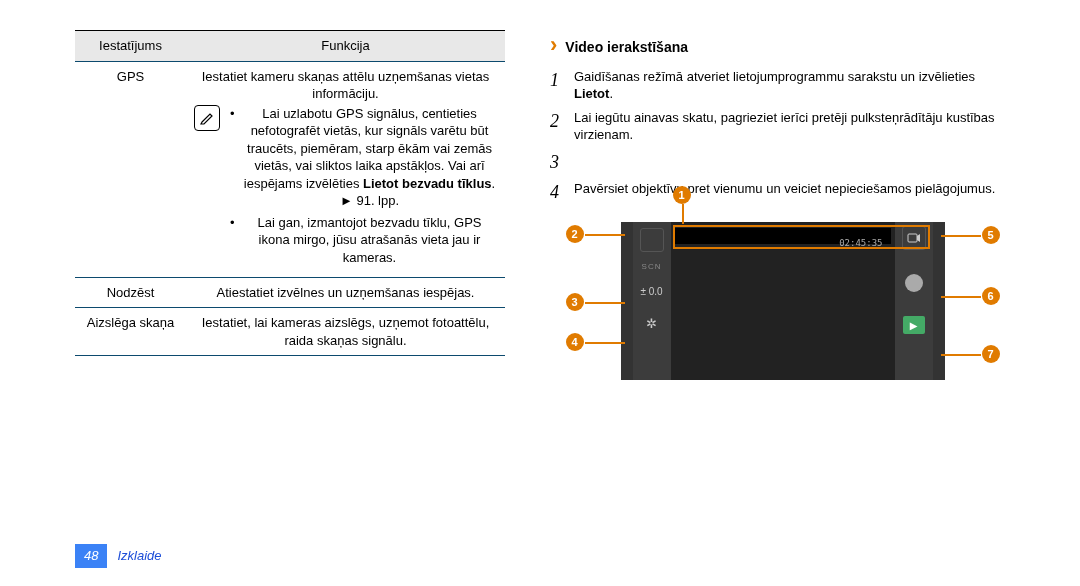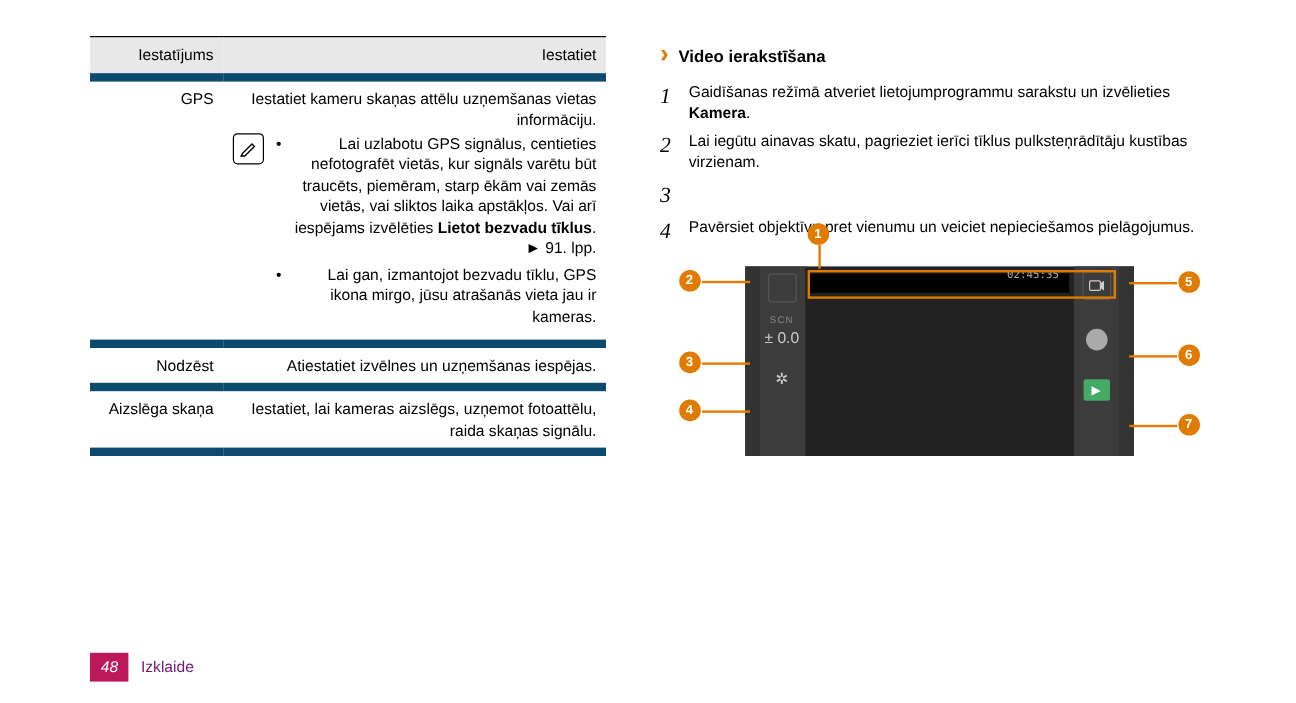--- a/index.html
+++ b/index.html
@@ -1,21 +1,21 @@
 <!DOCTYPE html>
 <html><head>
 <meta charset="utf-8">
 <style>
 html,body{margin:0;padding:0;background:#fff;color:#000;font-family:Arial,Helvetica,sans-serif;font-size:13px;line-height:1.35}
 .page{width:1080px;height:586px;position:relative;padding:30px 65px 0 75px;box-sizing:border-box}
 .cols{display:flex;gap:45px}
 .left{width:430px}
 .right{flex:1}
 table{width:100%;border-collapse:collapse}
-th,td{border-top:1px solid #000;border-bottom:7px solid #0c4a6e;padding:6px 8px;vertical-align:top;text-align:right;font-weight:normal}
+th,td{border-top:1px solid #000;border-bottom:1px solid #0c4a6e;padding:6px 8px;vertical-align:top;text-align:center;font-weight:normal}
 th{background:#e8e8e8}
 .note-row{display:flex;gap:10px;margin-top:2px}
 .note-icon{width:24px;height:24px;border:1px solid #000;border-radius:4px;display:flex;align-items:center;justify-content:center;font-size:14px;flex-shrink:0}
 .bull-list{margin:0;padding:0;list-style:none}
 .bull-list li{position:relative;padding-left:12px;margin-bottom:4px}
 .bull-list li:before{content:"•";position:absolute;left:0}
 .section-head{display:flex;align-items:baseline;gap:8px;margin-bottom:8px}
 .chev{color:#e07b00;font-size:22px;font-weight:bold}
 .sec-title{font-size:14px;font-weight:bold}
 .steps{margin:0;padding:0;list-style:none}
@@ -25,48 +25,48 @@
 .cam-icon:before{content:"";position:absolute;width:6px;height:6px;border:1.5px solid #000;border-radius:50%;left:4px;top:2px}
 .cam-icon:after{content:"";position:absolute;width:5px;height:2px;background:#000;top:-3px;left:4px}
 
 .phone-wrap{display:flex;justify-content:center;margin-top:18px;position:relative}
 .phone{position:relative}
 .screen{width:300px;height:158px;background:#222;position:relative;border-left:12px solid #333;border-right:12px solid #333}
 .side-l,.side-r{position:absolute;top:0;bottom:0;width:38px;background:#3c3c3c}
 .side-l{left:0}
 .side-r{right:0}
 .topbar{position:absolute;left:42px;right:42px;top:6px;height:16px;background:#000}
-.timecode{position:absolute;right:50px;top:2px;font-size:9px;color:#aaa;font-family:monospace}
+.timecode{position:absolute;right:50px;top:15px;font-size:9px;color:#aaa;font-family:monospace}
 .side-l .ico,.side-r .ico{width:22px;height:22px;margin:6px auto;display:flex;align-items:center;justify-content:center;color:#ddd;font-size:11px;border:1px solid #555;border-radius:3px}
 .side-l .scn{font-size:8px;letter-spacing:1px;color:#888;text-align:center;margin-top:10px}
-.side-l .ev{font-size:13px;color:#ccc;text-align:center;}
+.side-l .ev{font-size:10px;color:#ccc;text-align:center;margin-top:12px}
 .side-l .gear{text-align:center;color:#ccc;margin-top:16px;font-size:13px}
 .side-r .rec2{width:18px;height:18px;border-radius:50%;background:#aaa;margin:24px auto}
 .side-r .play{width:22px;height:18px;background:#4a6;margin:18px auto;display:flex;align-items:center;justify-content:center;color:#fff;font-size:10px;border-radius:2px}
 .res{position:absolute;left:46px;top:6px;font-size:7px;color:#999;line-height:1}
 
 .callout{position:absolute;width:18px;height:18px;border-radius:50%;background:#e07b00;color:#fff;font-size:11px;font-weight:bold;display:flex;align-items:center;justify-content:center}
 .cline{position:absolute;background:#e07b00;height:2px}
 .cline-box{position:absolute;border:2px solid #e07b00}
 .footer{position:absolute;left:75px;bottom:18px;display:flex;align-items:center;gap:10px}
-.pg{background:#be185d;color:#fff;padding:3px 9px;font-style:italic;font-size:13px}
-.chap{color:#701a75;font-size:13px}
+.pg{background:#3b82f6;color:#fff;padding:3px 9px;font-style:italic;font-size:13px}
+.chap{font-style:italic;color:#1d4ed8;font-size:13px}
 </style>
 </head>
 <body>
 
 <div class="page">
   <div class="cols">
 
     <div class="left">
       <table>
         <tbody>
             <tr>
           <th>Iestatījums</th>
-          <th>Iestatiet</th>
+          <th>Funkcija</th>
         </tr>
 
         <tr>
           <td style="width:95px">GPS</td>
           <td>
             <div>Iestatiet kameru skaņas attēlu uzņemšanas vietas informāciju.</div>
             <div class="note-row">
               <div class="note-icon">
                 <svg width="14" height="14" viewBox="0 0 14 14">
                       <path d="M2 11 L10 3 L12 5 L4 13 L1 13 Z" fill="none" stroke="#000" stroke-width="1.2"></path>
@@ -96,25 +96,25 @@
     </div>
 
     <div class="right">
       <div class="section-head">
         <span class="chev">›</span>
         <span class="sec-title">Video ierakstīšana</span>
       </div>
       <ul class="steps">
         <li>
           <span class="step-num">1</span>
-          <span><span>Gaidīšanas režīmā atveriet lietojumprogrammu sarakstu un izvēlieties </span><b>Kamera</b><span>.</span></span>
+          <span><span>Gaidīšanas režīmā atveriet lietojumprogrammu sarakstu un izvēlieties </span><b>Lietot</b><span>.</span></span>
         </li>
         <li>
           <span class="step-num">2</span>
-          <span>Lai iegūtu ainavas skatu, pagrieziet ierīci tīklus pulksteņrādītāju kustības virzienam.</span>
+          <span>Lai iegūtu ainavas skatu, pagrieziet ierīci pretēji pulksteņrādītāju kustības virzienam.</span>
         </li>
         <li>
           <span class="step-num">3</span>
         </li>
         <li>
           <span class="step-num">4</span>
           <span>Pavērsiet objektīvu pret vienumu un veiciet nepieciešamos pielāgojumus.</span>
         </li>
       </ul>
 

